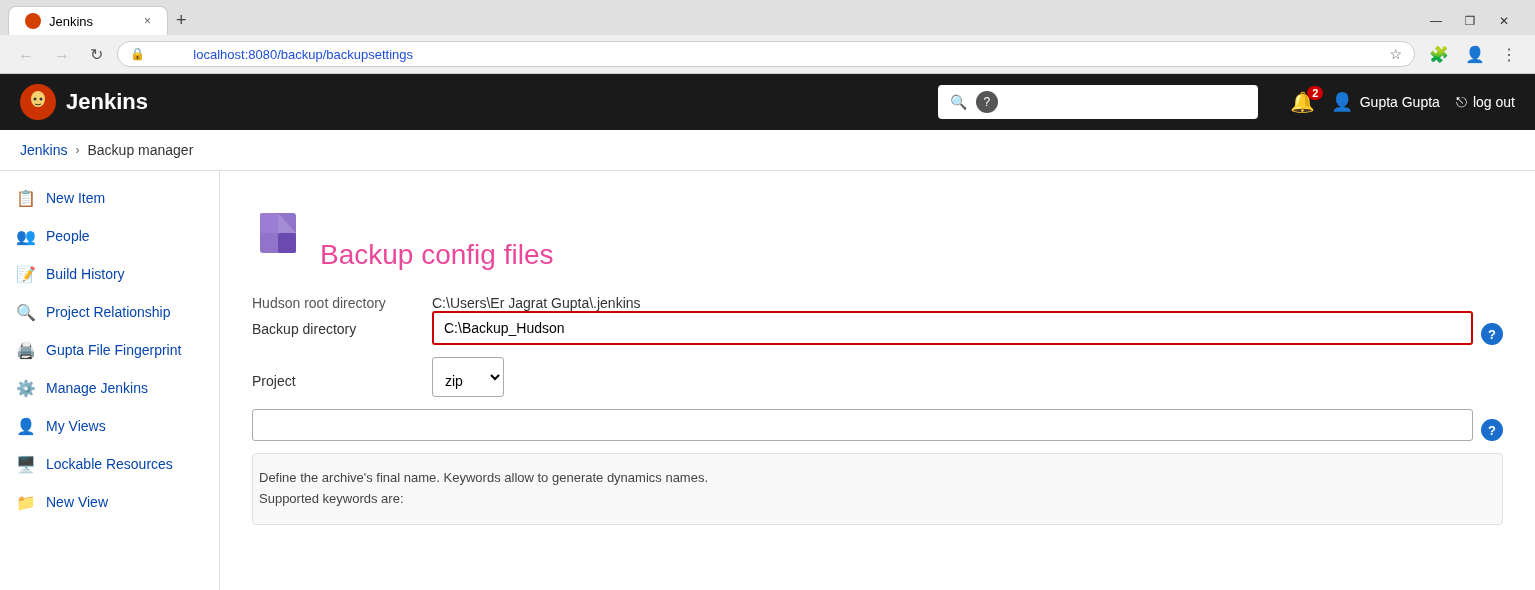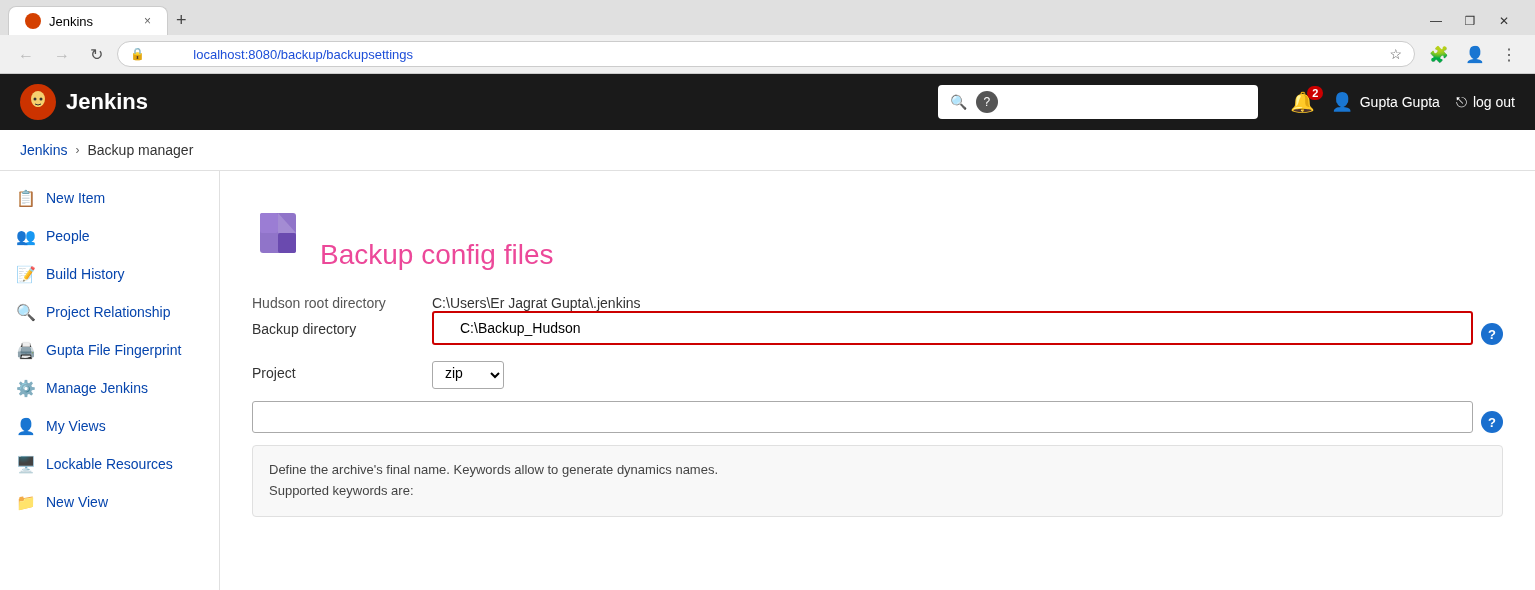--- a/index.html
+++ b/index.html
@@ -274,31 +274,31 @@
       font-size: 14px;
       color: #333;
       padding: 8px 0;
     }
     .form-input-wrap {
       flex: 1;
       position: relative;
     }
     .form-input {
       width: 100%;
-      padding: 7px 26px;
+      padding: 7px 10px;
       font-size: 14px;
       border: 1px solid #aaa;
       border-radius: 3px;
       outline: none;
     }
     .input-highlight {
       border: 2px solid #cc0000 !important;
     }
     .form-select {
-      padding: 2px 24px 6px 8px;
+      padding: 14px 24px 6px 8px;
       font-size: 14px;
       border: 1px solid #aaa;
       border-radius: 3px;
       background: #fff;
       cursor: pointer;
       appearance: auto;
     }
     .help-btn {
       width: 22px; height: 22px;
       background: #1a6fce;
@@ -306,21 +306,21 @@
       display: flex; align-items: center; justify-content: center;
       color: #fff; font-size: 13px; cursor: pointer;
       margin-left: 8px;
       flex-shrink: 0;
       font-weight: bold;
     }
     .info-box {
       background: #f8f8f8;
       border: 1px solid #e0e0e0;
       border-radius: 4px;
-      padding: 14px 16px;
+      padding: 14px 6px;
       font-size: 13px;
       color: #444;
       margin-top: 8px;
       line-height: 1.6;
     }
   </style>
 </head>
 <body>
 
 <div class="browser-chrome">

